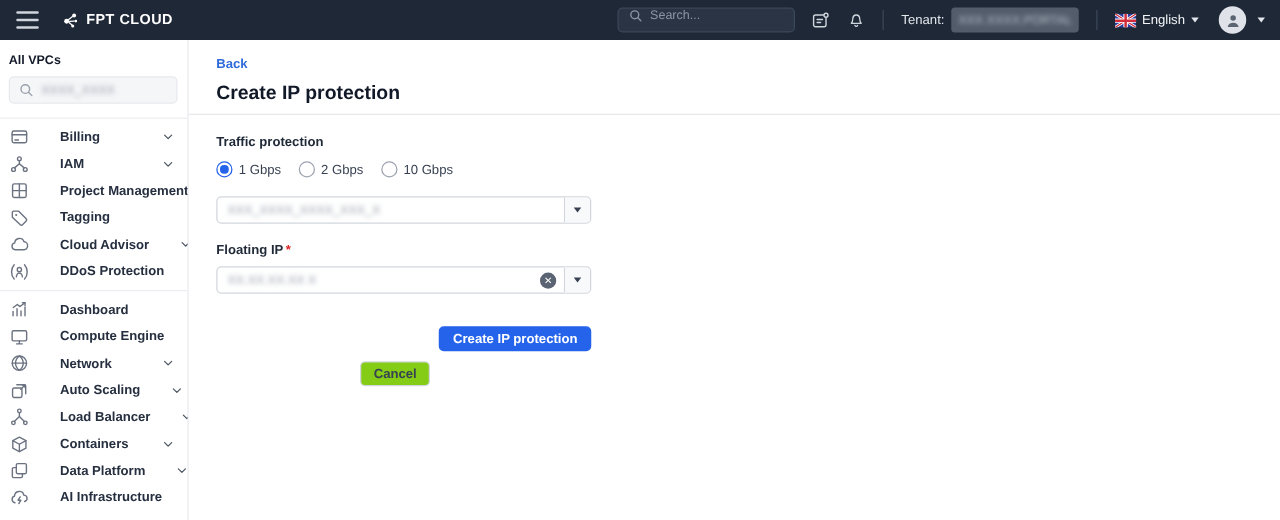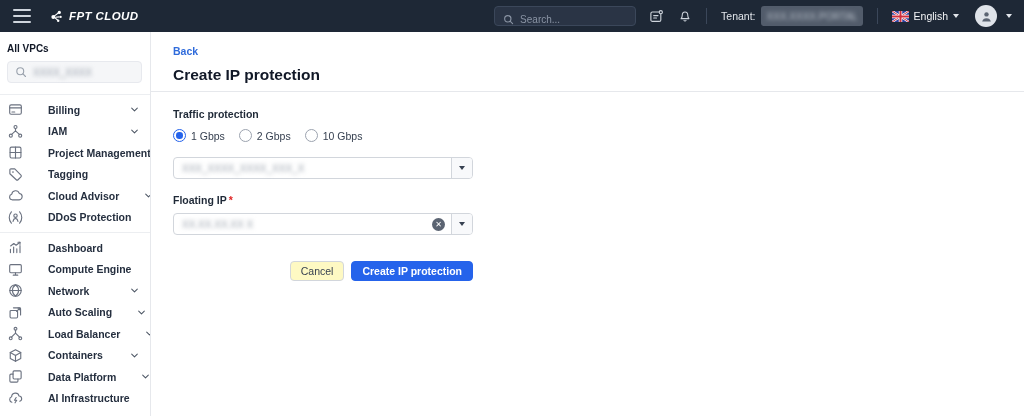--- a/index.html
+++ b/index.html
@@ -2,28 +2,28 @@
 <html><head>
 <meta charset="utf-8">
 <style>
   * { box-sizing: border-box; margin: 0; padding: 0; }
   html,body { width:1024px; height:416px; overflow:hidden; }
   body { font-family:"Liberation Sans", sans-serif; background:#fff; color:#1f2937; }
 
   
   .topbar { position:absolute; top:0; left:0; width:1024px; height:32px; background:#1e2836;
             display:flex; align-items:center; color:#dfe3e9; z-index:20; }
-  .tb-left { display:flex; align-items:center; padding-left:13px;font-style:italic; }
+  .tb-left { display:flex; align-items:center; padding-left:13px; }
   .hamburger { width:18px; height:14px; display:flex; flex-direction:column; justify-content:space-between; cursor:pointer; margin-right:18px; }
   .hamburger span { display:block; height:1.6px; background:#cfd5dd; border-radius:1px; }
   .logo { display:flex; align-items:center; gap:5px; }
   .logo-text { font-size:11.5px; font-weight:bold; letter-spacing:.4px; color:#fff; white-space:nowrap; }
   .tb-right { margin-left:auto; display:flex; align-items:center; padding-right:12px; }
   .tb-search { width:142px; height:20px; background:#2a3445; border:1px solid #3b475a; border-radius:4px;
-               display:flex; align-items:flex-end; gap:6px; padding:0 8px; }
+               display:flex; align-items:flex-start; gap:6px; padding:0 8px; }
   .tb-search input { background:transparent; border:none; outline:none; color:#aab3c0; font-size:10px; width:100%;
                      font-family:"Liberation Sans",sans-serif; }
   .tb-search input::placeholder { color:#8a94a4; }
   .tb-icon { display:flex; align-items:center; justify-content:center; cursor:pointer; color:#cfd5dd; }
   .tb-divider { width:1px; height:16px; background:#3b475a; margin:0 14px; }
   .tenant-label { font-size:10.5px; color:#e2e6eb; margin-right:5px; white-space:nowrap; }
   .tenant-pill { width:102px; height:20px; background:#525c6b; border-radius:3px; display:flex; align-items:center;
                  padding:0 6px; cursor:pointer; overflow:hidden; }
   .lang { display:flex; align-items:center; gap:5px; cursor:pointer; }
   .lang-label { font-size:10.5px; color:#f3f4f6; }
@@ -76,21 +76,21 @@
                font-family:"DejaVu Sans",sans-serif; }
   .select-caret { width:21px; align-self:stretch; border-left:1px solid #d2d6dc; background:#f8f9fb;
                   display:flex; align-items:center; justify-content:center; cursor:pointer;
                   border-radius:0 3px 3px 0; }
   .select-caret .tri { width:0; height:0; border-left:3.5px solid transparent; border-right:3.5px solid transparent;
                        border-top:4.5px solid #374151; }
 
   .btn-row { margin-top:26px; width:300px; display:flex; justify-content:flex-end; gap:7px; }
   .btn { height:20px; border-radius:4px; font-size:10.5px; padding:0 10px; cursor:pointer; display:flex;
          align-items:center; font-family:"Liberation Sans",sans-serif; }
-  .btn-cancel { background:#fef9c3; border:1px solid #d2d6dc; color:#374151; font-weight:400; }
+  .btn-cancel { background:#84cc16; border:1px solid #d2d6dc; color:#374151; font-weight:700;margin-top:28px; }
   .btn-primary { background:#2563eb; border:1px solid #2563eb; color:#fff; font-weight:bold; }
 </style>
 </head>
 <body>
 
 <div class="topbar">
   <div class="tb-left">
     <div class="hamburger">
         <span></span>
         <span></span>

